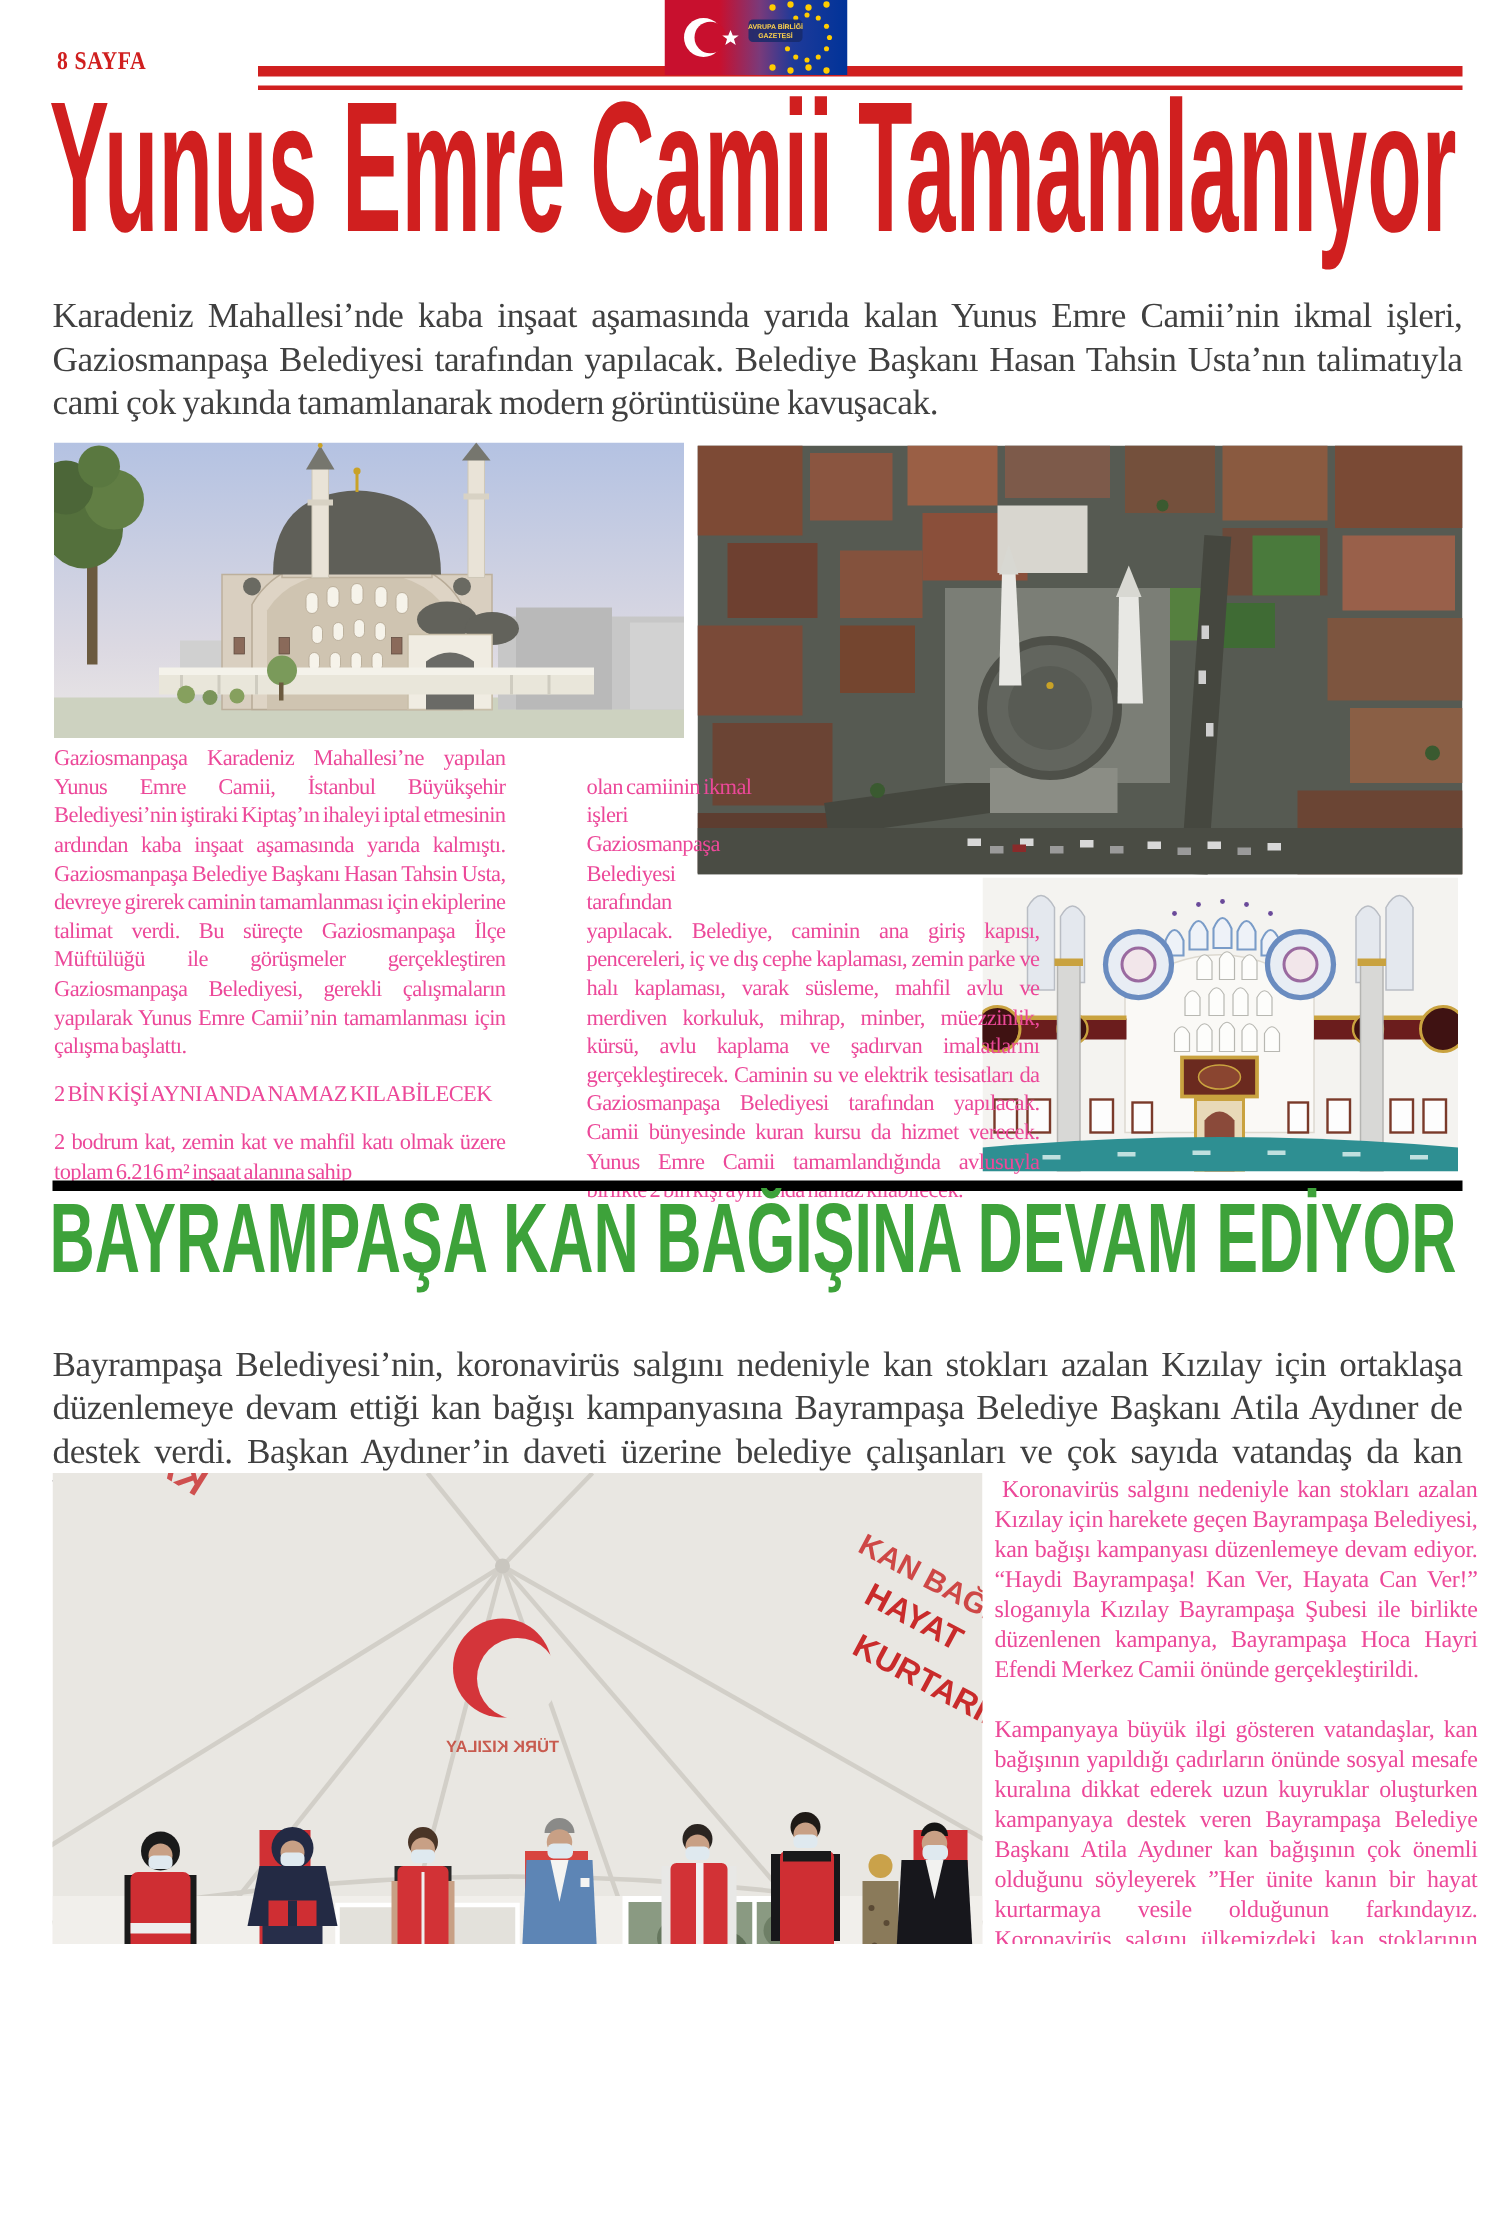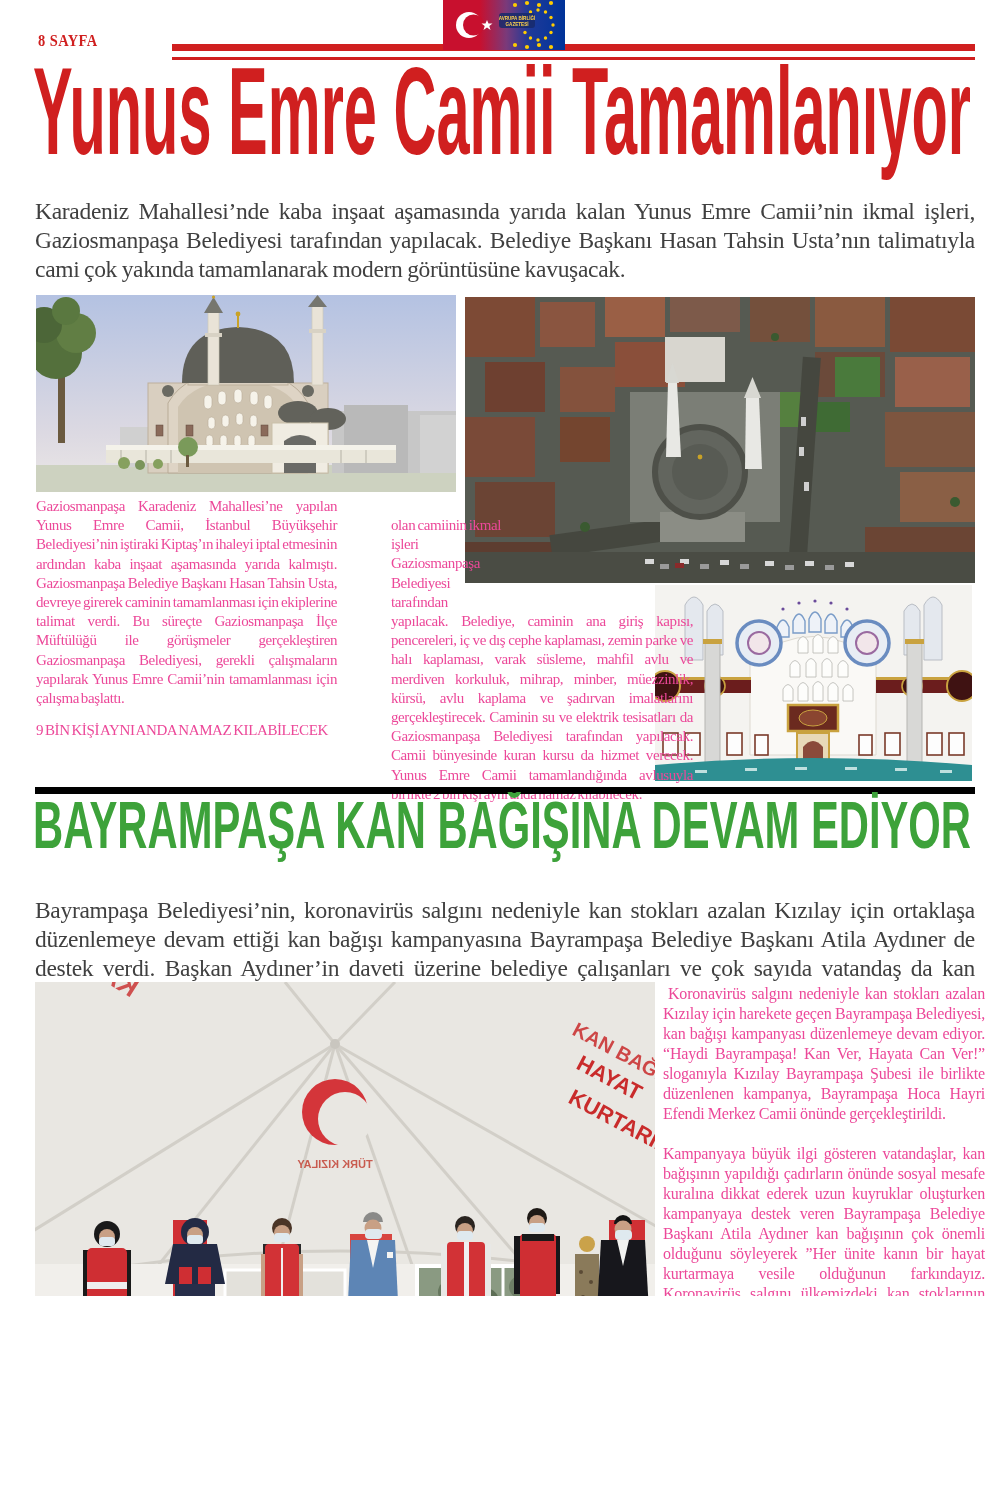--- a/index.html
+++ b/index.html
@@ -331,21 +331,22 @@
         <rect x="90" y="183" width="12" height="3"></rect>
         <rect x="140" y="182" width="12" height="3"></rect>
         <rect x="190" y="182" width="12" height="3"></rect>
         <rect x="240" y="183" width="12" height="3"></rect>
         <rect x="285" y="185" width="12" height="3"></rect>
       </g>
   </svg>
 
   <div class="abs bodycol col1">
     <p>Gaziosmanpaşa Karadeniz Mahallesi’ne yapılan Yunus Emre Camii, İstanbul Büyükşehir Belediyesi’nin iştiraki Kiptaş’ın ihaleyi iptal etmesinin ardından kaba inşaat aşamasında yarıda kalmıştı. Gaziosmanpaşa Belediye Başkanı Hasan Tahsin Usta, devreye girerek caminin tamamlanması için ekiplerine talimat verdi. Bu süreçte Gaziosmanpaşa İlçe Müftülüğü ile görüşmeler gerçekleştiren Gaziosmanpaşa Belediyesi, gerekli çalışmaların yapılarak Yunus Emre Camii’nin tamamlanması için çalışma başlattı.</p>
-    <p class="subhead">9 BİN KİŞİ AYNI ANDA NAMAZ KILABİLECEK</p>
+    <p class="subhead">2 BİN KİŞİ AYNI ANDA NAMAZ KILABİLECEK</p>
+    <p>2 bodrum kat, zemin kat ve mahfil katı olmak üzere toplam 6.216 m² inşaat alanına sahip</p>
   </div>
   <div class="abs bodycol col2">
     <p><span class="wrap-spacer"></span><span>olan camiinin ikmal işleri Gaziosmanpaşa Belediyesi tarafından yapılacak. Belediye, caminin ana giriş kapısı, pencereleri, iç ve dış cephe kaplaması, zemin parke ve halı kaplaması, varak süsleme, mahfil avlu ve merdiven korkuluk, mihrap, minber, müezzinlik, kürsü, avlu kaplama ve şadırvan imalatlarını gerçekleştirecek. Caminin su ve elektrik tesisatları da Gaziosmanpaşa Belediyesi tarafından yapılacak. Camii bünyesinde kuran kursu da hizmet verecek. Yunus Emre Camii tamamlandığında avlusuyla birlikte 2 bin kişi aynı anda namaz kılabilecek.</span></p>
   </div>
 
   <div class="abs divider"></div>
 
   <svg class="abs h2-svg" viewBox="0 0 942 72" preserveAspectRatio="none">
     <text x="1" y="56" font-size="66" font-weight="bold" fill="#3da23a" font-family="Liberation Sans, DejaVu Sans, sans-serif" textLength="938" lengthAdjust="spacingAndGlyphs">BAYRAMPAŞA KAN BAĞIŞINA DEVAM EDİYOR</text>
   </svg>

